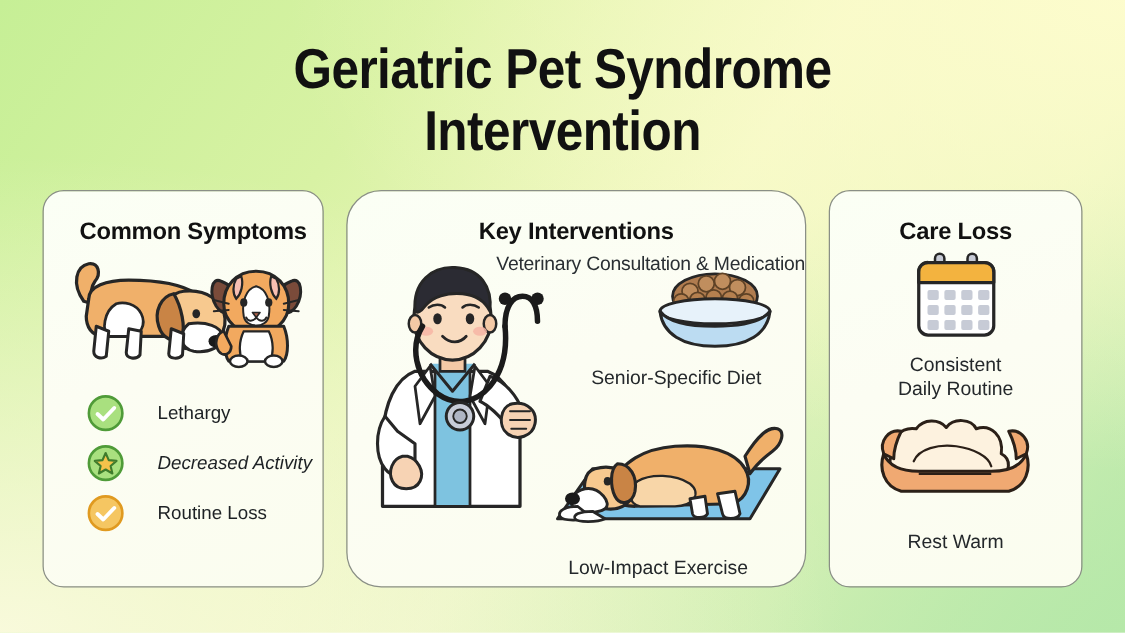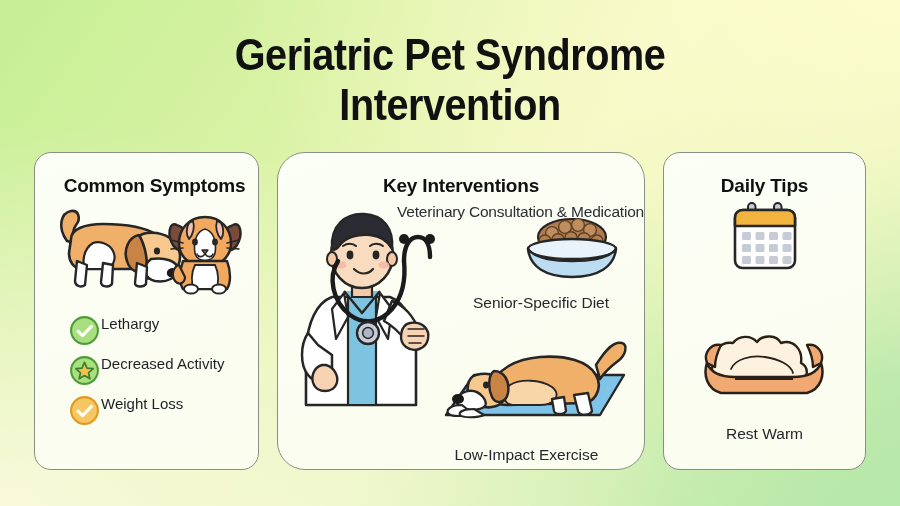--- a/index.html
+++ b/index.html
@@ -54,22 +54,22 @@
   .card-mid .card-title { font-size:19px; }
 
   .sub {
     text-align:right; color:#2a2f33; font-size:15.5px;
     letter-spacing:-0.2px;
   }
   .cap { text-align:center; color:#24282b; font-size:15.5px; line-height:19px; }
 
   
   .sym-list { position:absolute; left:34px; top:162px; }
-  .sym-row { display:flex; gap:1px; margin-bottom:9px; }
-  .sym-row.two { margin-bottom:9px; }
+  .sym-row { display:flex; align-items:center; gap:26px; margin-bottom:9px; }
+  .sym-row.two { margin-bottom:9px;font-style:italic; }
   .badge { width:31px; height:31px; flex:0 0 31px; position:relative; }
   .sym-label { font-size:15px; color:#1d2124; line-height:17px; }
 
   
   .ill { position:absolute; }
 
   .pets { left:12px; top:50px; }
   .vet  { left:10px; top:52px; }
   .bowl { right:18px; top:56px; }
   .mat  { right:4px; top:166px; }
@@ -178,21 +178,21 @@
         <span class="sym-label">Decreased Activity</span>
       </div>
 
       <div class="sym-row">
         <span class="badge">
           <svg width="31" height="31" viewBox="0 0 31 31">
             <circle cx="15.5" cy="15.5" r="13.4" fill="#f5c662" stroke="#e09a20" stroke-width="2.1"></circle>
             <path d="M9 16.2 L13.6 20.6 L22.4 11.4" fill="none" stroke="#ffffff" stroke-width="3.1" stroke-linecap="round" stroke-linejoin="round"></path>
           </svg>
         </span>
-        <span class="sym-label">Weight Loss</span>
+        <span class="sym-label">Routine Loss</span>
       </div>
     </div>
   </div>
 
   <div class="card card-mid">
     <div class="card-title">Key Interventions</div>
     <div class="sub mid-sub">Veterinary Consultation &amp; Medication</div>
 
     <div class="ill vet">
       <svg width="168" height="212" viewBox="0 0 168 212">
@@ -297,21 +297,21 @@
 
         <path d="M146 76 L150 92 C151 97 162 97 164 92 L160 74 Z" fill="#ffffff" stroke="#262626" stroke-width="2.3" stroke-linejoin="round"></path>
         <path d="M124 80 L126 92 C127 96 136 96 138 92 L136 78 Z" fill="#ffffff" stroke="#262626" stroke-width="2.3" stroke-linejoin="round"></path>
       </svg>
     </div>
 
     <div class="cap ex-cap">Low-Impact Exercise</div>
   </div>
 
   <div class="card card-right">
-    <div class="card-title">Daily Tips</div>
+    <div class="card-title">Care Loss</div>
 
     <div class="ill cal">
       <svg width="74" height="72" viewBox="0 0 74 72">
 
         <rect x="20" y="2" width="7.5" height="15" rx="3.7" fill="#c7cbd6" stroke="#262626" stroke-width="2"></rect>
         <rect x="46" y="2" width="7.5" height="15" rx="3.7" fill="#c7cbd6" stroke="#262626" stroke-width="2"></rect>
 
         <rect x="7" y="9" width="60" height="58" rx="7.5" fill="#ffffff" stroke="#262626" stroke-width="2.6"></rect>
 
         <path d="M7 16.5 C7 12.3 10.3 9 14.5 9 L59.5 9 C63.7 9 67 12.3 67 16.5 L67 25 L7 25 Z" fill="#f3b33f" stroke="#262626" stroke-width="2.6" stroke-linejoin="round"></path>
@@ -328,20 +328,24 @@
           <rect x="54.5" y="43" width="9" height="8" rx="1.6"></rect>
 
           <rect x="14" y="55" width="9" height="8" rx="1.6"></rect>
           <rect x="27.5" y="55" width="9" height="8" rx="1.6"></rect>
           <rect x="41" y="55" width="9" height="8" rx="1.6"></rect>
           <rect x="54.5" y="55" width="9" height="8" rx="1.6"></rect>
         </g>
       </svg>
     </div>
 
+    <div class="cap cal-cap">
+      <span>Consistent</span><br>
+      <span>Daily Routine</span>
+    </div>
 
     <div class="ill bed">
       <svg width="132" height="66" viewBox="0 0 132 66">
 
         <path d="M14 34 C12 20 22 10 34 12 C40 4 52 4 58 11 C64 3 78 4 82 12
                  C94 8 104 18 102 32 C110 36 110 48 100 50 L30 50 C18 50 10 42 14 34 Z" fill="#fdf2df" stroke="#2b2018" stroke-width="2.4" stroke-linejoin="round"></path>
 
         <path d="M32 38 C36 28 52 24 66 26 C80 28 92 34 94 42" fill="none" stroke="#2b2018" stroke-width="1.8" stroke-linecap="round"></path>
 
         <path d="M8 32 C4 44 8 58 22 62 L108 62 C122 58 126 44 122 32

